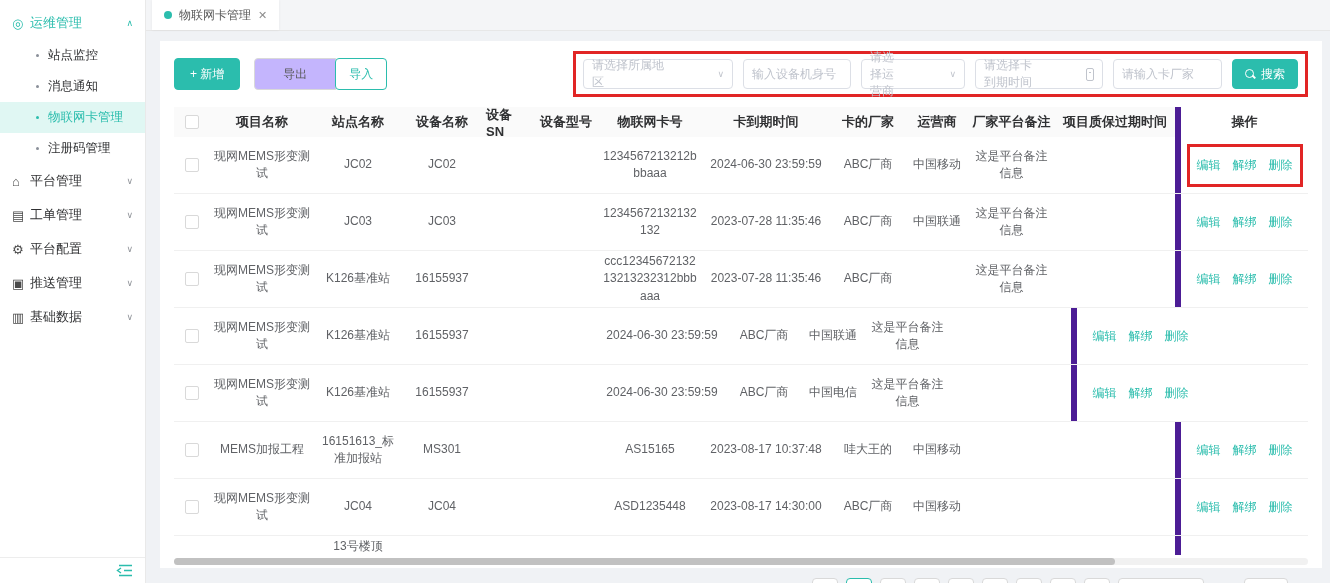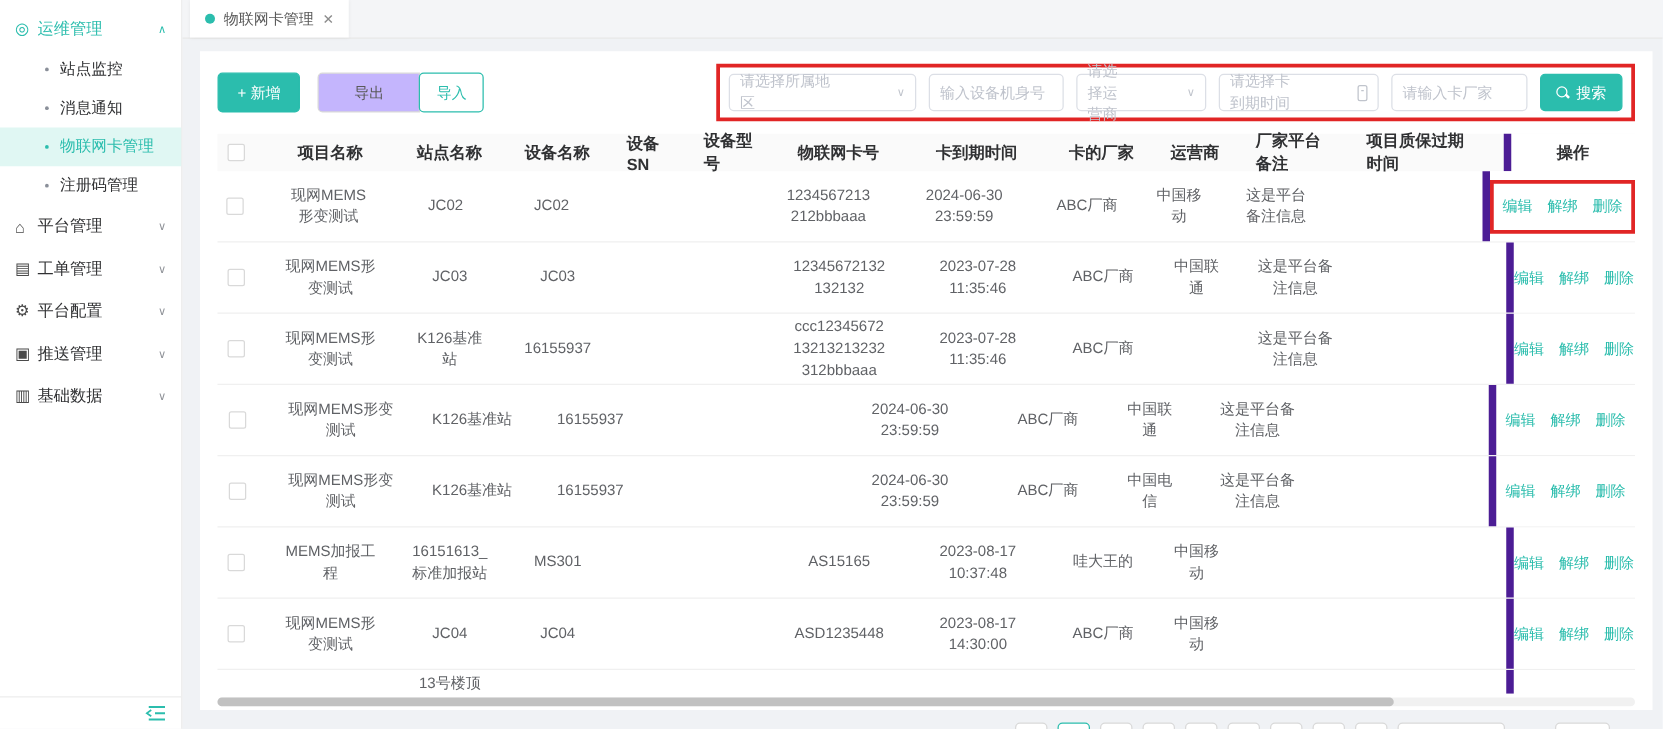--- a/index.html
+++ b/index.html
@@ -40,21 +40,21 @@
   .filterbox{margin-left:auto;display:flex;align-items:center;gap:10px;border:3px solid #e12525;padding:5px 7px;}
   .fld{height:30px;border:1px solid #dcdfe6;border-radius:4px;background:#fff;display:flex;align-items:center;
     justify-content:space-between;padding:0 8px;font-size:12px;color:#bfc3cc;cursor:pointer;gap:48px;}
   .fld .chev{color:#c0c4cc;font-size:9px;}
   .fi{height:30px;border:1px solid #dcdfe6;border-radius:4px;padding:0 8px;font-size:12px;color:#606266;outline:none;}
   .fi::placeholder{color:#bfc3cc;}
   .w-region{width:150px}.w-dev{width:108px}.w-oper{width:104px}.w-exp{width:128px}.w-ven{width:109px}
   .btn-search{background:#2bbdad;color:#fff;border:1px solid #2bbdad;height:30px;padding:0 12px;gap:5px;}
 
   
-  .thead,.tr{display:flex;gap:20px;}
+  .thead,.tr{display:flex;}
   .thead{background:#fafafa;height:30px;}
   .th{display:flex;align-items:center;justify-content:center;font-size:13px;font-weight:700;color:#303133;padding:0 4px;}
   .tr{border-bottom:1px solid #f0f0f0;height:57px;}
   .td{display:flex;align-items:center;justify-content:center;text-align:center;font-size:12px;color:#606266;
     line-height:1.45;padding:0 4px;}
   .brk{word-break:break-all;}
   .c0{width:36px}.c1{width:104px}.c2{width:88px}.c3{width:80px}.c4{width:52px}.c5{width:64px}.c6{width:104px}
   .c7{width:128px}.c8{width:76px}.c9{width:62px}.c10{width:87px}.c11{width:120px}
   .ops{width:133px;border-left:6px solid #4c1d95;background:#fff;display:flex;align-items:center;justify-content:center;gap:12px;}
   .th.ops{background:#fff;font-weight:700;}

